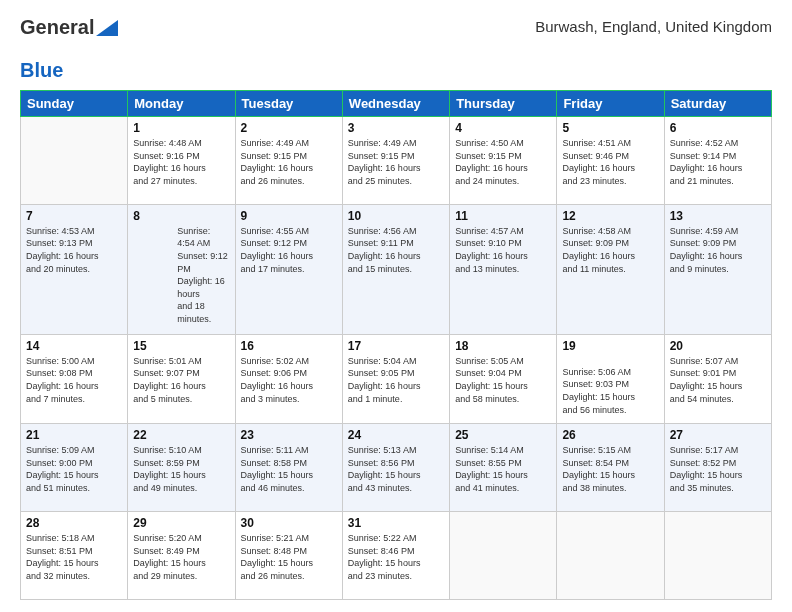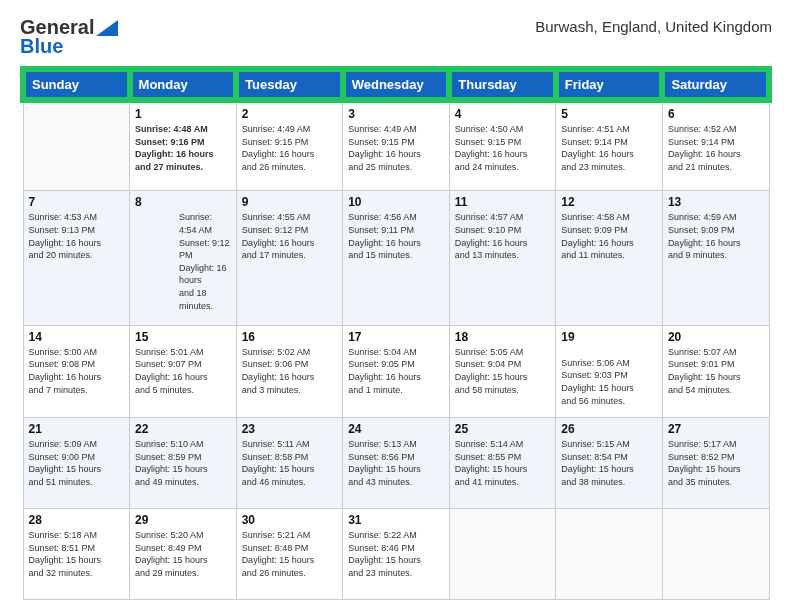--- a/index.html
+++ b/index.html
@@ -20,20 +20,21 @@
     .header {
       display: flex;
       justify-content: space-between;
       align-items: flex-start;
       margin-bottom: 8px;
     }
     .logo {
       display: flex;
       flex-direction: column;
       align-items: flex-start;
+      gap: 24px;
     }
     .title-block {
       text-align: right;
     }
     .month-title {
       font-size: 36px;
       color: #1a1a2e;
       font-weight: bold;
       line-height: 1.1;
     }
@@ -48,21 +49,21 @@
       flex: 1;
       table-layout: fixed;
     }
     .calendar-table th {
       background-color: #1565c0;
       color: #fff;
       text-align: left;
       padding: 5px 6px;
       font-size: 13px;
       font-weight: bold;
-      border: 6px solid #22c55e;
+      border: 1px solid #22c55e;
     }
     .calendar-table td {
       border: 1px solid #ccc;
       vertical-align: top;
       padding: 4px 5px;
       font-size: 9.5px;
       color: #222;
       height: 85px;
     }
     .day-number {
@@ -113,21 +114,21 @@
           <th>Thursday</th>
           <th>Friday</th>
           <th>Saturday</th>
         </tr>
     </thead>
     <tbody id="calendar-body">
     <tr>
           <td class="empty"></td>
           <td>
             <span class="day-number">1</span>
-            <div class="day-info" style="white-space: pre-line; font-weight: bold;">Sunrise: 4:48 AM
+            <div class="day-info" style="white-space: pre-line;">Sunrise: 4:48 AM
 Sunset: 9:16 PM
 Daylight: 16 hours
 and 27 minutes.</div>
           </td>
           <td>
             <span class="day-number">2</span>
             <div class="day-info" style="white-space: pre-line;">Sunrise: 4:49 AM
 Sunset: 9:15 PM
 Daylight: 16 hours
 and 26 minutes.</div>
@@ -142,21 +143,21 @@
           <td>
             <span class="day-number">4</span>
             <div class="day-info" style="white-space: pre-line;">Sunrise: 4:50 AM
 Sunset: 9:15 PM
 Daylight: 16 hours
 and 24 minutes.</div>
           </td>
           <td>
             <span class="day-number">5</span>
             <div class="day-info" style="white-space: pre-line;">Sunrise: 4:51 AM
-Sunset: 9:14 PM
+Sunset: 9:46 PM
 Daylight: 16 hours
 and 23 minutes.</div>
           </td>
           <td>
             <span class="day-number">6</span>
             <div class="day-info" style="white-space: pre-line;">Sunrise: 4:52 AM
 Sunset: 9:14 PM
 Daylight: 16 hours
 and 21 minutes.</div>
           </td>

